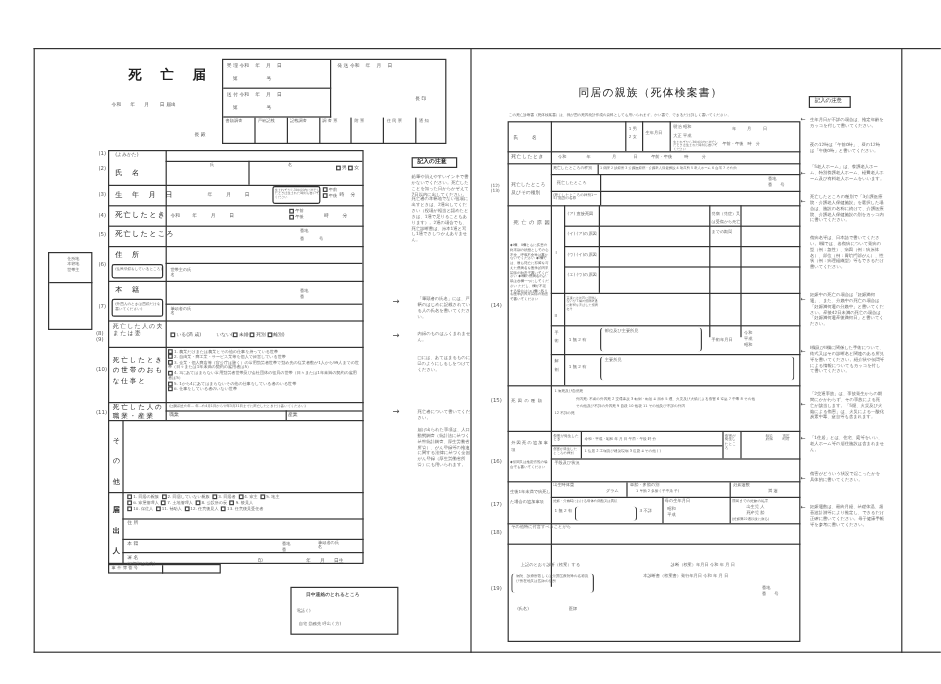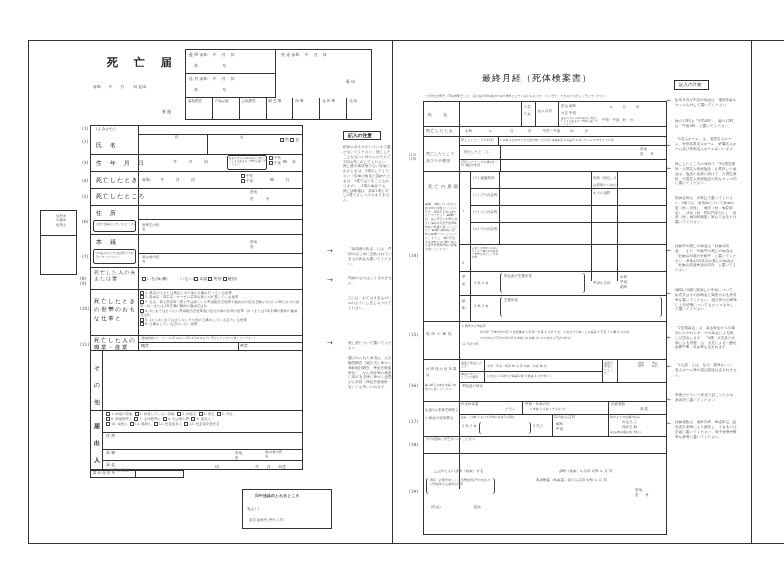--- a/index.html
+++ b/index.html
@@ -211,21 +211,21 @@
   <div class="note" style="left:348px;top:247px;width:44px">「筆頭者の氏名」には、戸籍のはじめに記載されている人の氏名を書いてください。</div>
   <div class="arrow" style="left:327px;top:276px">→</div>
   <div class="note" style="left:348px;top:276px;width:44px">内縁のものはふくまれません。</div>
   <div class="note" style="left:348px;top:296px;width:44px">□には、あてはまるものに☑のようにしるしをつけてください。</div>
   <div class="arrow" style="left:327px;top:339px">→</div>
   <div class="note" style="left:348px;top:341px;width:44px">死亡者について書いてください。</div>
   <div class="note" style="left:348px;top:356px;width:44px">届け出られた事項は、人口動態調査（統計法に基づく基幹統計調査、厚生労働省所管）、がん登録等の推進に関する法律に基づく全国がん登録（厚生労働省所管）にも用いられます。</div>
 </div>
 
 <div>
-  <div class="t" style="left:482px;top:74px;font-size:9px;letter-spacing:1px">最終月経（死体検案書）</div>
+  <div class="t" style="left:482px;top:74px;font-size:9px;letter-spacing:1px">同居の親族（死体検案書）</div>
   <div class="t xs" style="left:424px;top:95px;font-size:3px">この死亡診断書（死体検案書）は、我が国の死因統計作成の資料としても用いられます。かい書で、できるだけ詳しく書いてください。</div>
 
   <div class="abs bd thick" style="left:423px;top:101px;width:244px;height:434px"></div>
   <div class="frame-line" style="left:459px;top:101px;width:1px;height:388px"></div>
 
   <div class="t sm" style="left:428px;top:113px;letter-spacing:5px">氏 名</div>
   <div class="frame-line" style="left:521px;top:101px;width:1px;height:25px"></div>
   <div class="t xs" style="left:524px;top:104px;line-height:2"><span>1 男</span><br><span>2 女</span></div>
   <div class="frame-line" style="left:535px;top:101px;width:1px;height:25px"></div>
   <div class="t xs" style="left:538px;top:110px">生年月日</div>

